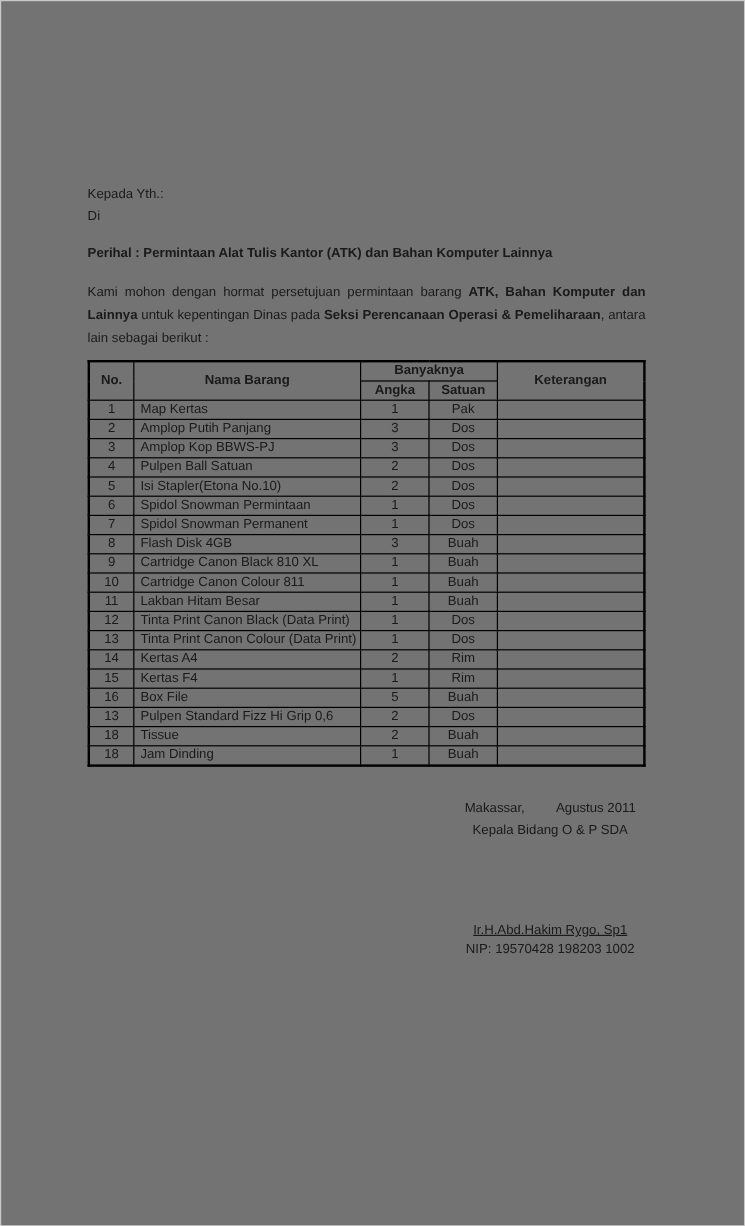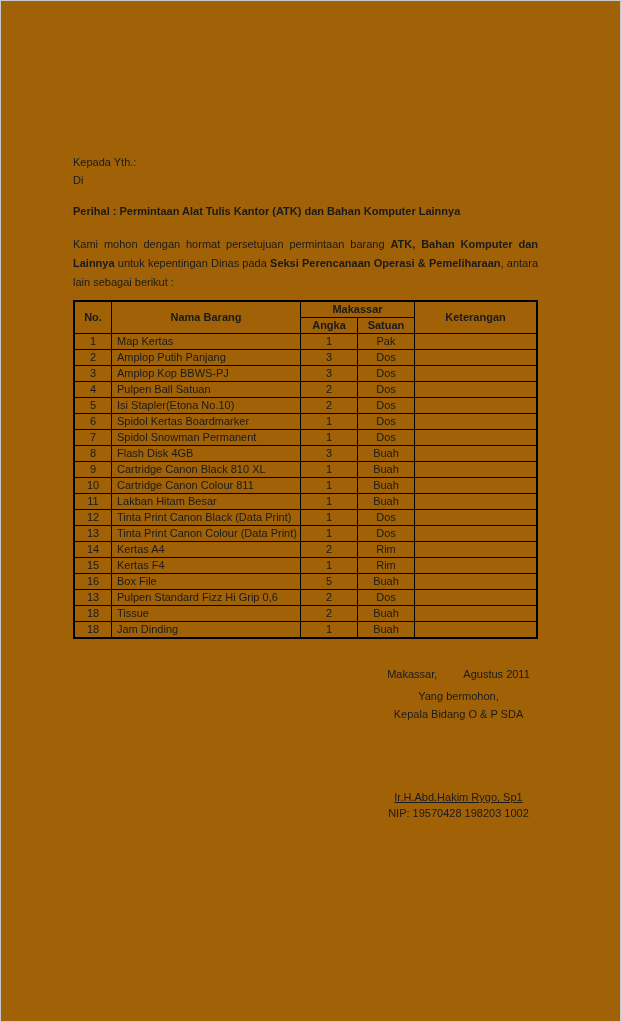--- a/index.html
+++ b/index.html
@@ -4,21 +4,21 @@
 <style>
   html, body {
     margin: 0;
     padding: 0;
     background: #ffffff;
   }
   .page {
     position: relative;
     width: 621px;
     height: 1022px;
-    background: #a16207;
+    background: #737373;
     box-sizing: border-box;
     border: 1px solid #c9c9c9;
     font-family: "Liberation Sans", "DejaVu Sans", sans-serif;
     font-size: 11px;
     color: #1a1a1a;
     overflow: hidden;
   }
   .content {
     position: absolute;
     left: 72px;
@@ -91,21 +91,21 @@
 
     <div class="subject-line bold">Perihal : Permintaan Alat Tulis Kantor (ATK) dan Bahan Komputer Lainnya</div>
 
     <div class="body-par"><span>Kami mohon dengan hormat persetujuan permintaan barang </span><span class="bold">ATK, Bahan Komputer dan Lainnya</span><span> untuk kepentingan Dinas pada </span><span class="bold">Seksi Perencanaan Operasi &amp; Pemeliharaan</span><span>, antara lain sebagai berikut :</span></div>
 
     <table class="items">
       <thead>
         <tr>
           <th class="col-no" rowspan="2">No.</th>
           <th class="col-nama" rowspan="2">Nama Barang</th>
-          <th colspan="2">Makassar</th>
+          <th colspan="2">Banyaknya</th>
           <th class="col-ket" rowspan="2">Keterangan</th>
         </tr>
         <tr>
           <th class="col-angka">Angka</th>
           <th class="col-satuan">Satuan</th>
         </tr>
       </thead>
       <tbody>
           <tr>
             <td class="col-no c-center">1</td>
@@ -137,21 +137,21 @@
           </tr>
           <tr>
             <td class="col-no c-center">5</td>
             <td class="col-nama c-left">Isi Stapler(Etona No.10)</td>
             <td class="col-angka c-center">2</td>
             <td class="col-satuan c-center">Dos</td>
             <td class="col-ket c-left"></td>
           </tr>
           <tr>
             <td class="col-no c-center">6</td>
-            <td class="col-nama c-left">Spidol Kertas Boardmarker</td>
+            <td class="col-nama c-left">Spidol Snowman Permintaan</td>
             <td class="col-angka c-center">1</td>
             <td class="col-satuan c-center">Dos</td>
             <td class="col-ket c-left"></td>
           </tr>
           <tr>
             <td class="col-no c-center">7</td>
             <td class="col-nama c-left">Spidol Snowman Permanent</td>
             <td class="col-angka c-center">1</td>
             <td class="col-satuan c-center">Dos</td>
             <td class="col-ket c-left"></td>
@@ -240,18 +240,17 @@
             <td class="col-satuan c-center">Buah</td>
             <td class="col-ket c-left"></td>
           </tr>
         </tbody>
     </table>
 
   </div>
 
   <div class="sig-block">
     <div class="sig-place-date"><span>Makassar,</span><span class="gap"></span><span>Agustus 2011</span></div>
-    <div class="sig-applicant">Yang bermohon,</div>
     <div class="sig-position">Kepala Bidang O &amp; P SDA</div>
     <div class="sig-name">Ir.H.Abd.Hakim Rygo, Sp1</div>
     <div class="sig-nip">NIP: 19570428 198203 1002</div>
   </div>
 </div>
 
 </body></html>

